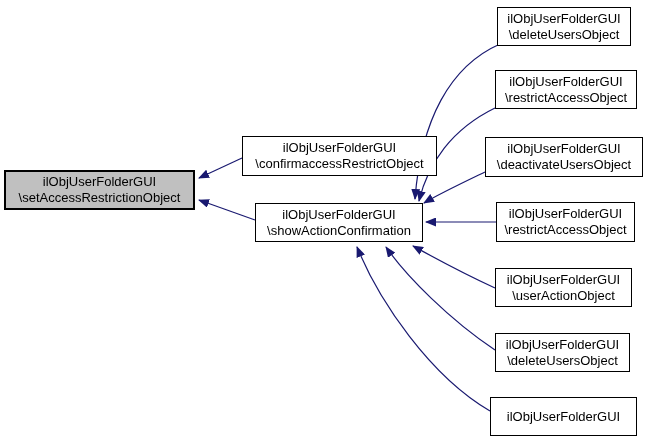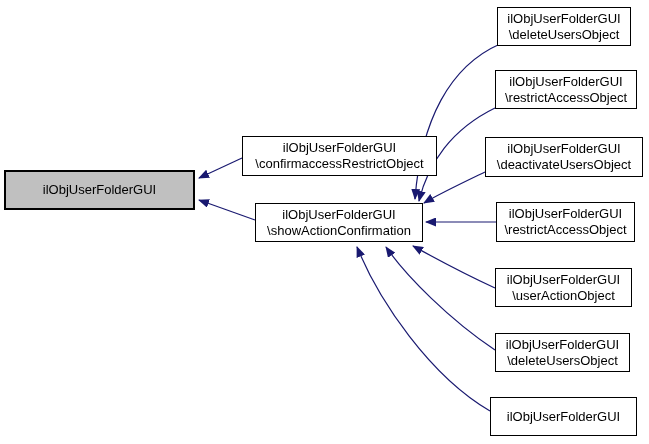--- a/index.html
+++ b/index.html
@@ -66,20 +66,21 @@
       <path d="M 485 172 C 458 185, 439 194, 424 203" marker-end="url(#arrow)"></path>
       <path d="M 496 222 L 426 222" marker-end="url(#arrow)"></path>
       <path d="M 495 288 C 460 272, 433 257, 413 246" marker-end="url(#arrow)"></path>
       <path d="M 495 350 C 450 320, 406 276, 386 247" marker-end="url(#arrow)"></path>
       <path d="M 490 411 C 430 376, 379 301, 357 247" marker-end="url(#arrow)"></path>
     </g>
   </svg>
 
   <div class="node highlight" style="left:4px; top:170px; width:191px; height:40px;">
     <span>ilObjUserFolderGUI</span>
+    <span>\setAccessRestrictionObject</span>
   </div>
 
   <div class="node" style="left:242px; top:136px; width:195px; height:40px;">
     <span>ilObjUserFolderGUI</span>
     <span>\confirmaccessRestrictObject</span>
   </div>
 
   <div class="node" style="left:255px; top:203px; width:168px; height:39px;">
     <span>ilObjUserFolderGUI</span>
     <span>\showActionConfirmation</span>

